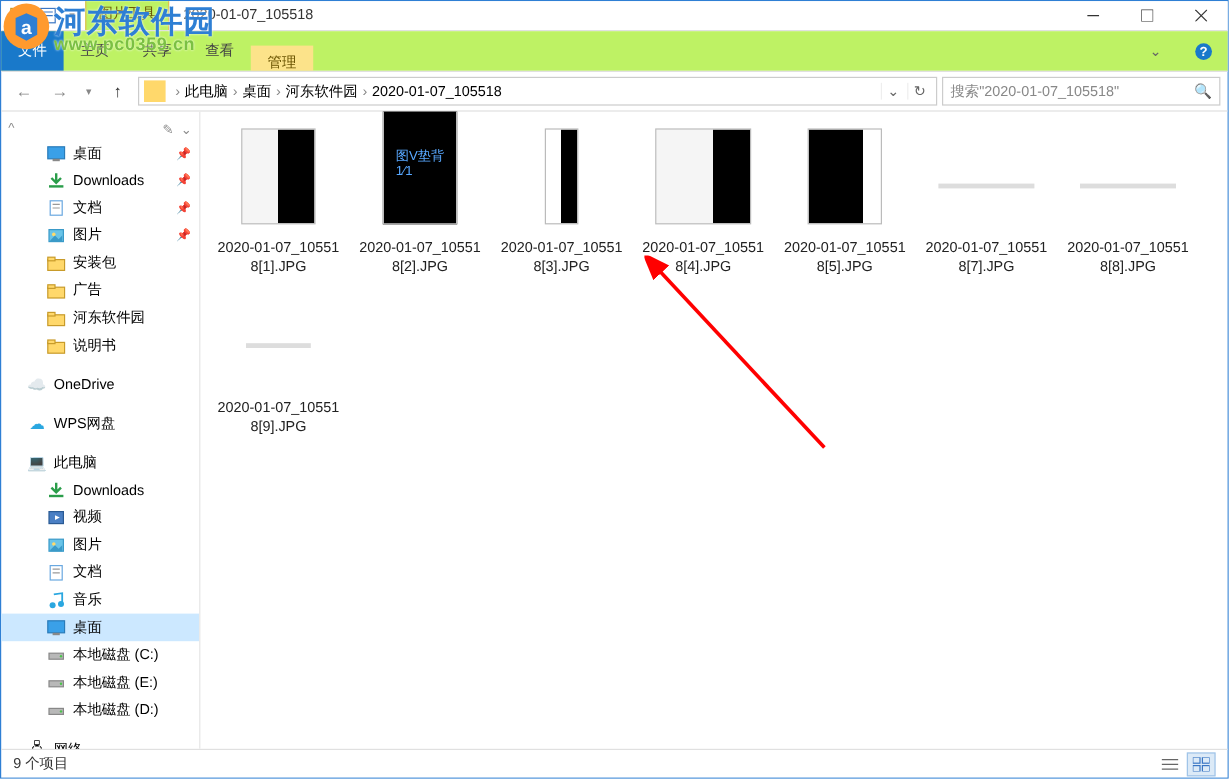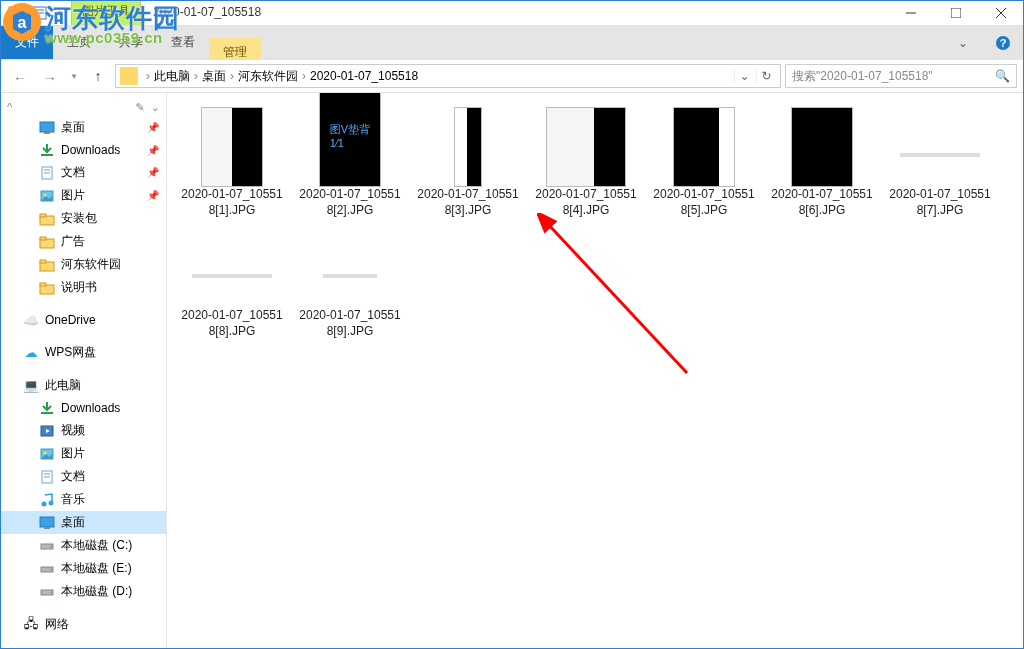--- a/index.html
+++ b/index.html
@@ -8,21 +8,21 @@
 .window { border: 1px solid #2e7fd4; width: 1024px; height: 649px; display: flex; flex-direction: column; background: #fff; }
 
 .titlebar { height: 25px; background: #fff; display: flex; align-items: stretch; border-bottom: 1px solid #e0e0e0; }
 .qat { display: flex; align-items: center; padding: 0 4px; gap: 2px; }
 .qat-item { width: 22px; height: 22px; display: flex; align-items: center; justify-content: center; font-size: 12px; color: #505050; }
 .title-contextual { background: #bef264; padding: 2px 10px; font-size: 12px; color: #6a5400; border: 1px solid #e0c050; border-top: none; border-bottom: none; }
 .title-text { flex: 1; padding: 4px 12px; font-size: 12px; color: #333; }
 .win-controls { display: flex; }
 .win-btn { width: 45px; display: flex; align-items: center; justify-content: center; font-size: 11px; color: #333; }
 
-.ribbon-tabs { height: 33px; display: flex; align-items: stretch; background: #e5e5e5; }
+.ribbon-tabs { height: 33px; display: flex; align-items: stretch; background: #bef264; }
 .rib-file { background: #1979ca; color: #fff; padding: 6px 14px; font-size: 12px; display: flex; align-items: center; }
 .rib-tab { padding: 6px 14px; font-size: 12px; color: #444; display: flex; align-items: center; }
 .rib-contextual { background: #fce38a; padding: 6px 14px; font-size: 12px; color: #6a5400; margin-top: 12px; }
 .ribbon-spacer { flex: 1; }
 .rib-icon { width: 40px; display: flex; align-items: center; justify-content: center; color: #1979ca; }
 
 .nav-row { height: 34px; border-top: 1px solid #e0e0e0; border-bottom: 1px solid #e0e0e0; display: flex; align-items: center; padding: 0 6px; gap: 4px; }
 .nav-btn { width: 26px; height: 26px; display: flex; align-items: center; justify-content: center; color: #888; font-size: 14px; }
 .nav-btn.enabled { color: #333; }
 .breadcrumb { flex: 1; height: 24px; border: 1px solid #ccc; display: flex; align-items: center; padding: 0 4px; font-size: 12px; background: #fff; }
@@ -51,21 +51,21 @@
 .thumb { border: 1px solid #bbb; background: #fff; display: block; }
 .thumb.t1 { width: 62px; height: 80px; background: linear-gradient(to right, #f5f5f5 50%, #000 50%); }
 .thumb.t2 { width: 62px; height: 104px; background: #000; color:#58a8ff; font-size:11px; display:flex; align-items:center; justify-content:center; }
 .thumb.t3 { width: 28px; height: 80px; background: linear-gradient(to right, #fff 48%, #000 48%); }
 .thumb.t4 { width: 80px; height: 80px; background: linear-gradient(to right, #f5f5f5 60%, #000 60%); }
 .thumb.t5 { width: 62px; height: 80px; background: linear-gradient(to right, #000 75%, #fff 75%); }
 .thumb.t6 { width: 62px; height: 80px; background: #000; }
 .thumb.t7 { width: 80px; height: 4px; background:#ddd; margin-bottom: 30px; border: none; }
 .thumb.t8 { width: 80px; height: 4px; background:#ddd; margin-bottom: 30px; border: none; }
 .thumb.t9 { width: 54px; height: 4px; background:#ddd; margin-bottom: 30px; border: none; }
-.file-label { font-size: 12px; text-align: center; line-height: 1.3; margin-top: 0; word-break: break-all; color: #222; }
+.file-label { font-size: 12px; text-align: center; line-height: 1.3; margin-top: 12px; word-break: break-all; color: #222; }
 
 .arrow-overlay { position: absolute; left: 370px; top: 120px; pointer-events: none; }
 
 .statusbar { height: 24px; border-top: 1px solid #e0e0e0; display: flex; align-items: center; padding: 0 10px; font-size: 12px; color: #333; }
 .status-right { margin-left: auto; display: flex; gap: 2px; }
 .view-btn { width: 24px; height: 20px; border: 1px solid transparent; display: flex; align-items: center; justify-content: center; font-size: 12px; }
 .view-btn.active { border-color: #a0c4e8; background: #dceaf7; }
 
 .watermark { position: absolute; left: 1px; top: 1px; font-weight: bold; pointer-events: none; }
 .wm-main { font-size: 26px; color: #2e7fd4; letter-spacing: 1px; text-shadow: 0 0 2px #fff; }
@@ -383,26 +383,20 @@
             <div class="file-label">2020-01-07_105518[4].JPG</div>
           </div>
           <div class="file-item">
             <div class="thumb-wrap">
               <div class="thumb t5"></div>
             </div>
             <div class="file-label">2020-01-07_105518[5].JPG</div>
           </div>
           <div class="file-item">
             <div class="thumb-wrap">
-              <div class="thumb t6"></div>
-            </div>
-            <div class="file-label">2020-01-07_105518[6].JPG</div>
-          </div>
-          <div class="file-item">
-            <div class="thumb-wrap">
               <div class="thumb t7"></div>
             </div>
             <div class="file-label">2020-01-07_105518[7].JPG</div>
           </div>
           <div class="file-item">
             <div class="thumb-wrap">
               <div class="thumb t8"></div>
             </div>
             <div class="file-label">2020-01-07_105518[8].JPG</div>
           </div>
@@ -418,20 +412,40 @@
         <defs>
             <marker id="ah" markerWidth="10" markerHeight="10" refX="2" refY="3" orient="auto">
           <path d="M0,0 L0,6 L8,3 z" fill="#ff0000"></path>
             </marker>
           </defs>
         <line x1="150" y1="160" x2="10" y2="10" stroke="#ff0000" stroke-width="3" marker-end="url(#ah)"></line>
       </svg>
     </div>
   </div>
 
+  <div class="statusbar">
+    <span>9 个项目</span>
+    <div class="status-right">
+      <div class="view-btn">
+        <svg width="14" height="12">
+            <line x1="0" y1="2" x2="14" y2="2" stroke="#666"></line>
+            <line x1="0" y1="6" x2="14" y2="6" stroke="#666"></line>
+            <line x1="0" y1="10" x2="14" y2="10" stroke="#666"></line>
+          </svg>
+      </div>
+      <div class="view-btn active">
+        <svg width="14" height="12">
+            <rect x="0" y="0" width="6" height="5" fill="none" stroke="#3a76c4"></rect>
+            <rect x="8" y="0" width="6" height="5" fill="none" stroke="#3a76c4"></rect>
+            <rect x="0" y="7" width="6" height="5" fill="none" stroke="#3a76c4"></rect>
+            <rect x="8" y="7" width="6" height="5" fill="none" stroke="#3a76c4"></rect>
+          </svg>
+      </div>
+    </div>
+  </div>
 </div>
 
 <div class="watermark">
   <svg class="wm-logo" viewBox="0 0 42 42">
     <circle cx="21" cy="21" r="19" fill="#ff9a2e"></circle>
     <path d="M12 14 L21 10 L30 14 L30 28 L21 33 L12 28 Z" fill="#2e7fd4"></path>
     <text x="21" y="27" text-anchor="middle" fill="#fff" font-size="16" font-weight="bold">a</text>
   </svg>
   <div class="wm-main" style="margin-left:44px;">河东软件园</div>
   <div class="wm-sub">www.pc0359.cn</div>

